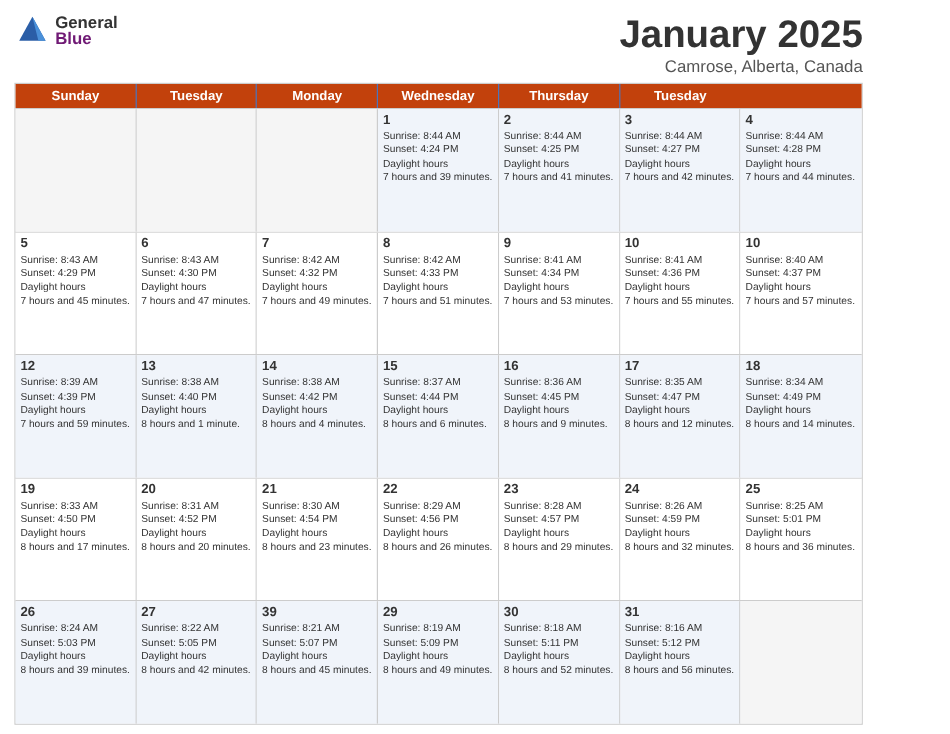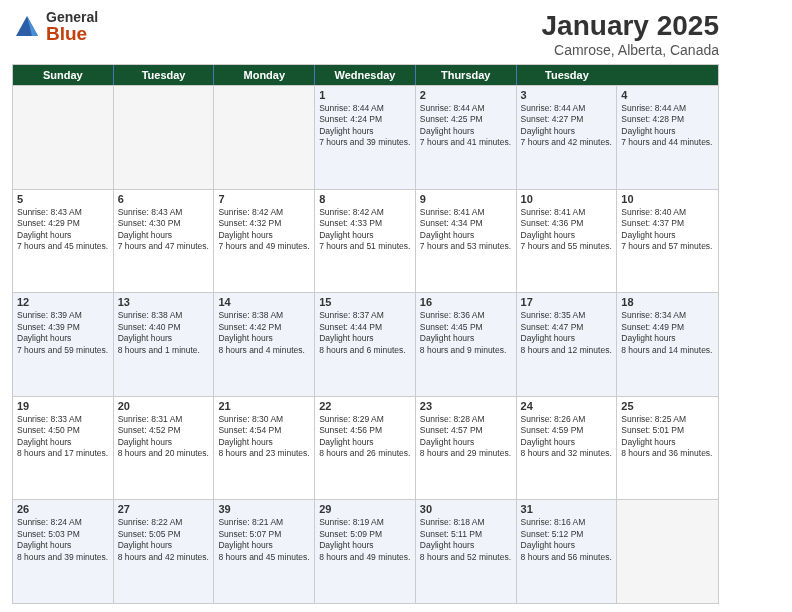--- a/index.html
+++ b/index.html
@@ -32,50 +32,50 @@
       display: flex;
       flex-direction: column;
       line-height: 1;
     }
     .logo-general {
       font-size: 14px;
       font-weight: bold;
       color: #333;
     }
     .logo-blue {
-      font-size: 19px;
-      font-weight: bold;
-      color: #c2410c;
+      font-size: 14px;
+      font-weight: bold;
+      color: #701a75;
     }
     .logo-icon {
       width: 30px;
       height: 30px;
     }
     .title-block {
       text-align: right;
     }
     .month-title {
-      font-size: 28px;
+      font-size: 32px;
       font-weight: bold;
       color: #333;
     }
     .subtitle {
       font-size: 14px;
       color: #555;
     }
     .calendar {
       flex: 1;
       display: flex;
       flex-direction: column;
       border: 1px solid #ccc;
     }
     .cal-header {
       display: grid;
       grid-template-columns: repeat(7, 1fr);
-      background: #14532d;
+      background: #c2410c;
     }
     .cal-header-cell {
       color: white;
       font-size: 11px;
       font-weight: bold;
       text-align: center;
       padding: 4px 2px;
       border-right: 1px solid #4a75bd;
     }
     .cal-header-cell:last-child { border-right: none; }

